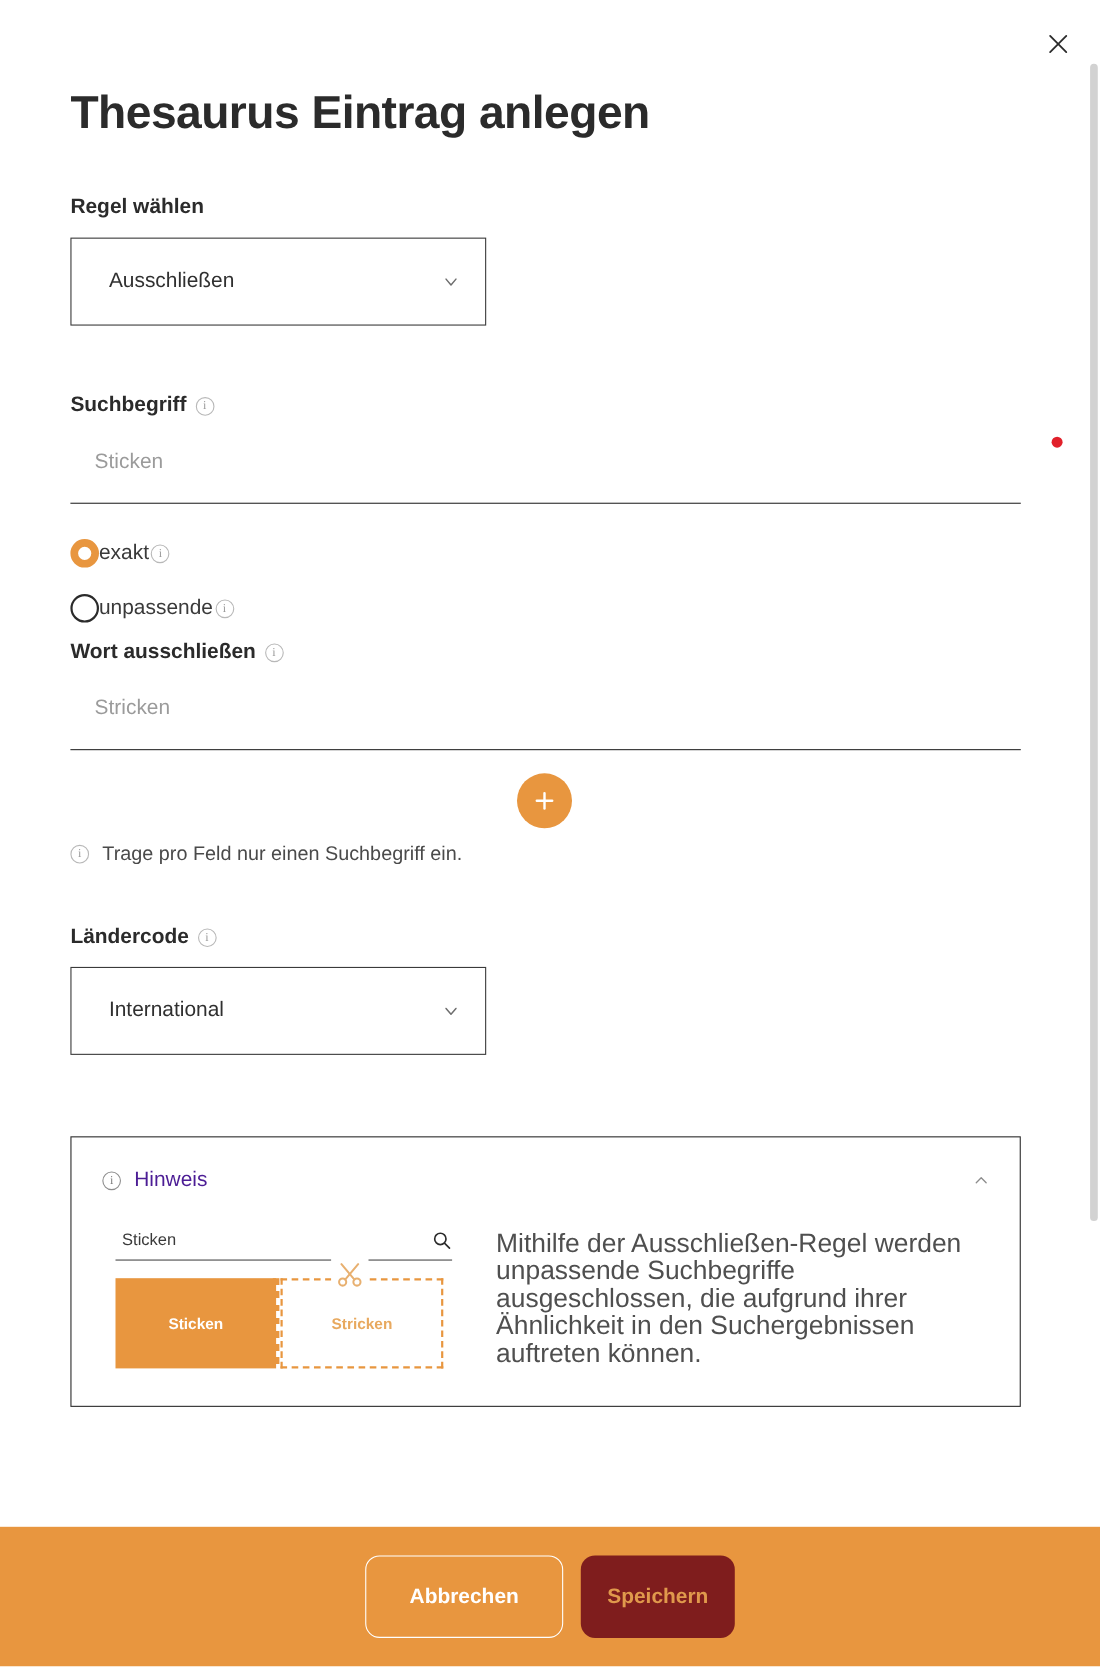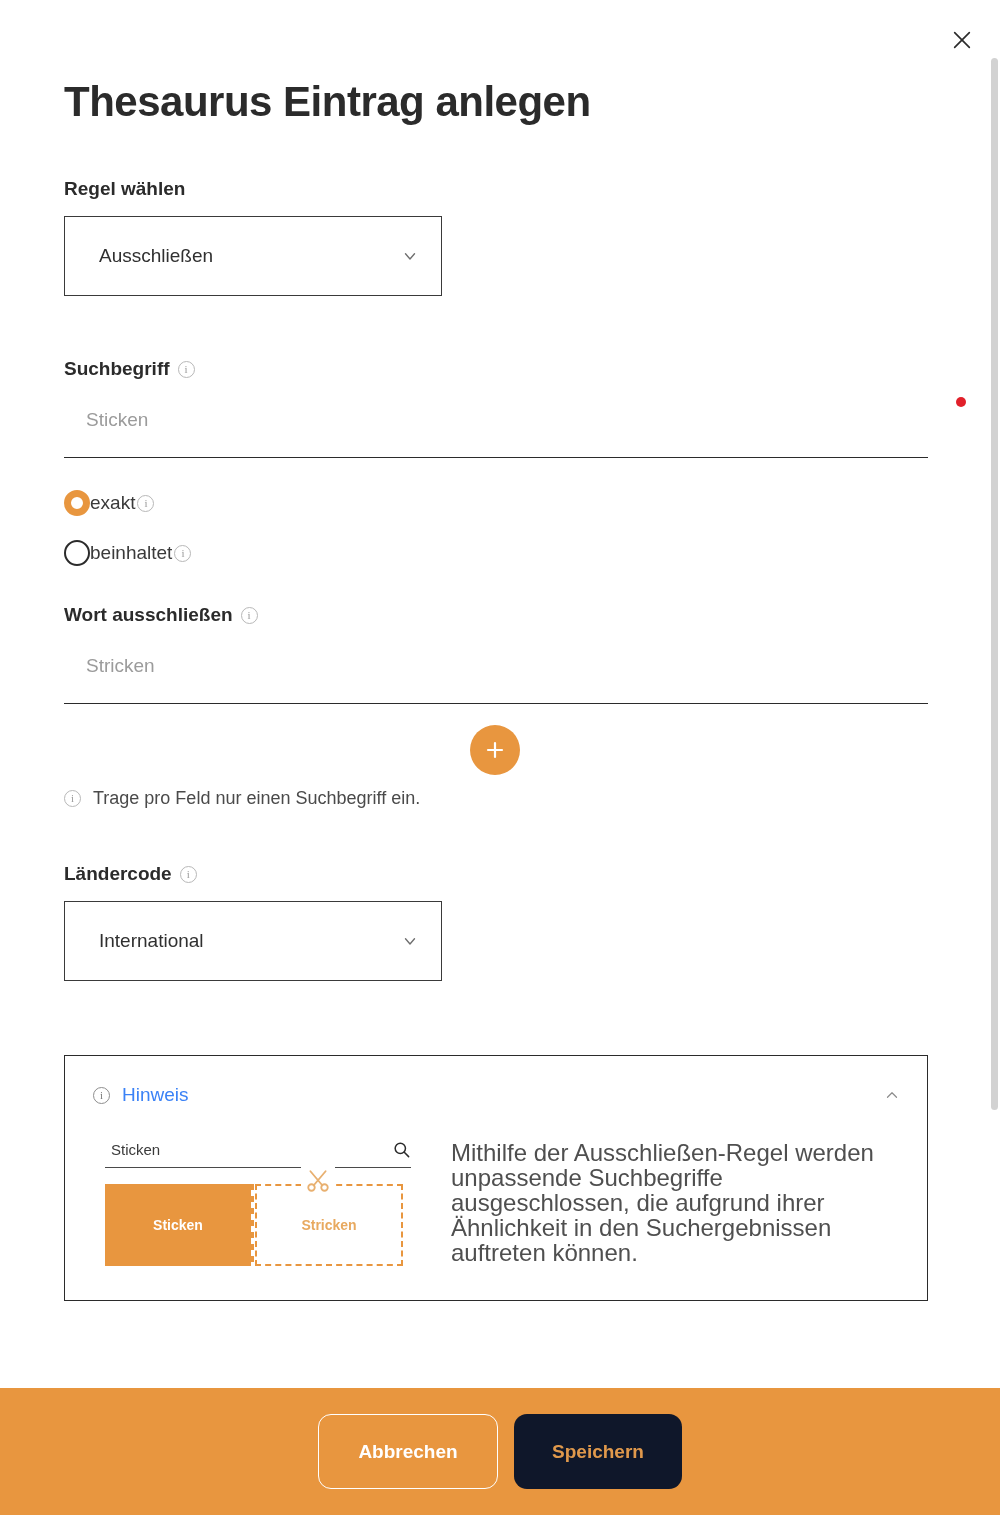--- a/index.html
+++ b/index.html
@@ -142,21 +142,21 @@
     background: #fff;
     width: 864px;
   }
   .hinweis-head {
     height: 78px;
     display: flex; align-items: center;
     padding: 0 26px 0 28px;
     cursor: pointer;
   }
   .hinweis-head .info-icon { margin-right: 12px; }
-  .hinweis-title { font-size: 19px; color: #3b82f6; flex: 1; }
+  .hinweis-title { font-size: 19px; color: #4c1d95; flex: 1; }
   .hinweis-body {
     display: flex; gap: 40px;
     padding: 0 30px 34px 40px;
   }
 
   
   .illus { width: 306px; flex: 0 0 auto; padding-top: 6px; }
   .illus-search {
     position: relative;
     border-bottom: 1.5px solid #4a4a4a;
@@ -251,22 +251,22 @@
     cursor: pointer;
     border-radius: 13px;
   }
   .btn-cancel {
     width: 180px;
     border: 1.6px solid #ffffff;
     background: transparent;
     color: #ffffff;
   }
   .btn-save {
-    width: 168px;
-    background: #0f172a;
+    width: 140px;
+    background: #7f1d1d;
     color: #e0994c;
     border: none;
   }
 </style>
 </head>
 <body>
 
 <div class="modal">
 
   <div class="close-btn">
@@ -302,26 +302,26 @@
       <input class="u-input" type="text" placeholder="Sticken" style="">
 
       <div class="radio-group">
         <div class="radio-row">
           <span class="radio on"></span>
           <span class="radio-label">exakt</span>
           <span class="info-icon">i</span>
         </div>
         <div class="radio-row">
           <span class="radio off"></span>
-          <span class="radio-label">beinhaltet</span>
+          <span class="radio-label">unpassende</span>
           <span class="info-icon">i</span>
         </div>
       </div>
 
-      <div class="field-label" style="margin-top:38px">
+      <div class="field-label" style="margin-top:16px">
         <span>Wort ausschließen</span>
         <span class="info-icon">i</span>
       </div>
       <input class="u-input" type="text" placeholder="Stricken" style="">
 
       <div class="add-row">
         <div class="add-btn">
           <svg viewBox="0 0 24 24" fill="none" stroke="currentColor" stroke-width="2.2" stroke-linecap="round">
             <line x1="12" y1="5" x2="12" y2="19"></line>
               <line x1="5" y1="12" x2="19" y2="12"></line>

